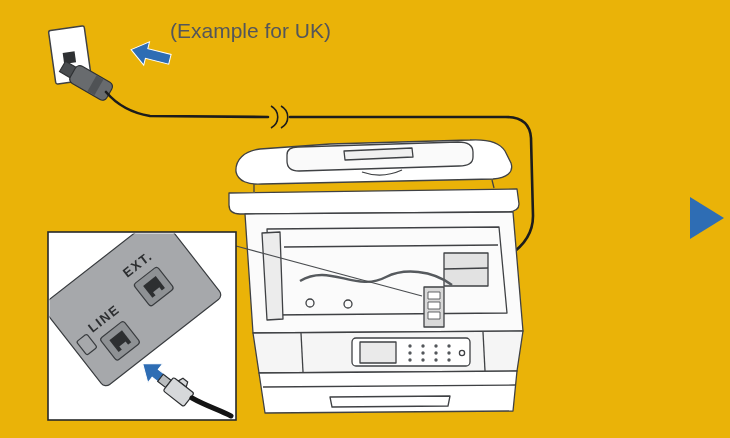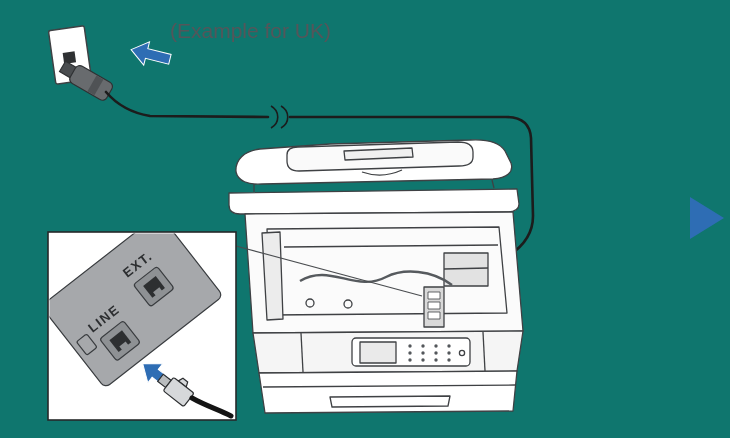--- a/index.html
+++ b/index.html
@@ -1,19 +1,19 @@
 <!DOCTYPE html>
 <html><head>
 <meta charset="utf-8">
 <style>
   html,body{margin:0;padding:0;background:#ffffff;}
   .stage{
     position:relative;
     width:730px;height:438px;
-    background:#0f766e;
+    background:#eab308;
     font-family:"Liberation Sans", sans-serif;
     overflow:hidden;
   }
   .stage svg{position:absolute;left:0;top:0;}
   svg text{font-family:"Liberation Sans", sans-serif;}
 </style>
 </head>
 <body>
 
 <div class="stage">

